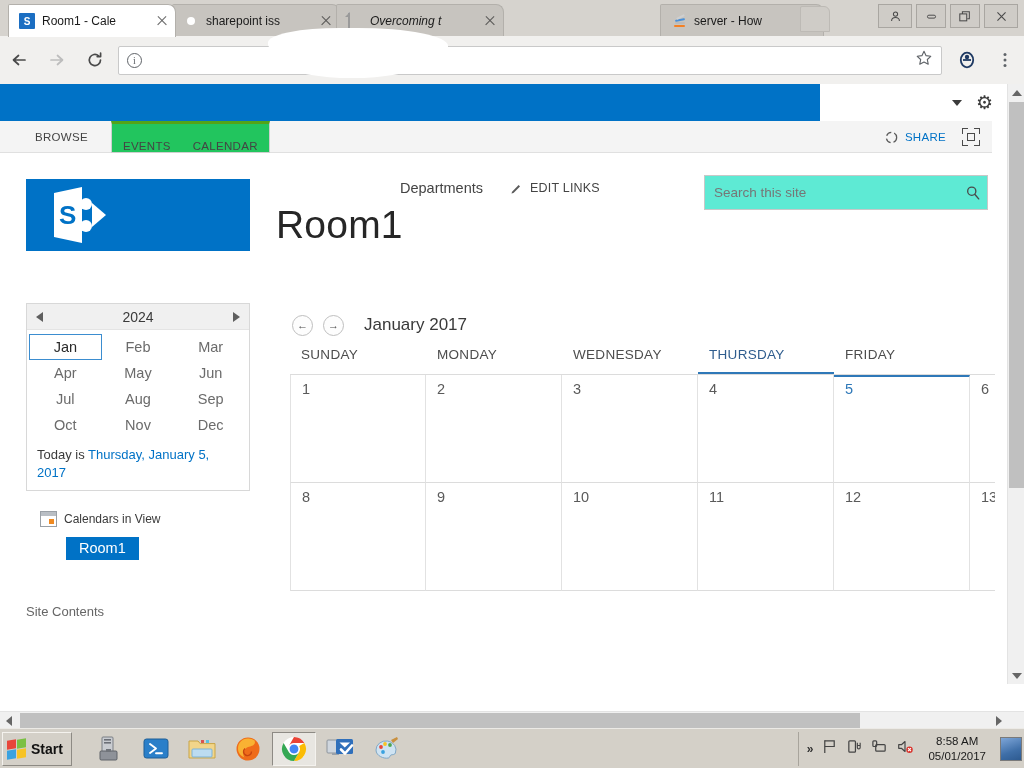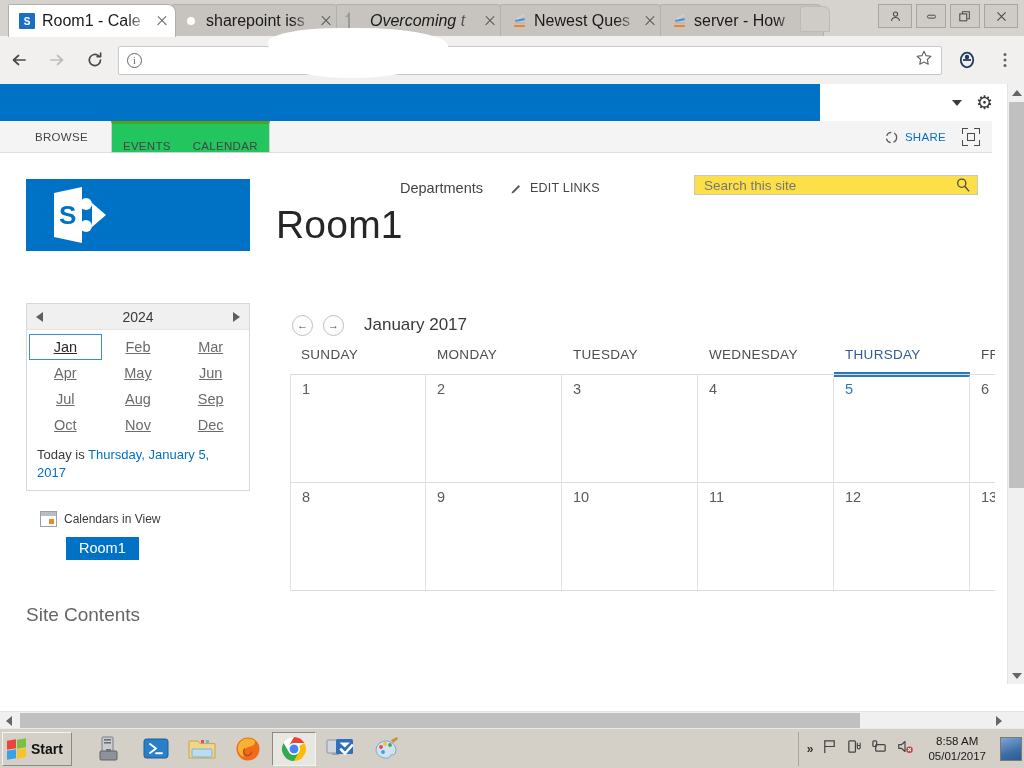--- a/index.html
+++ b/index.html
@@ -39,21 +39,21 @@
     z-index: 5;
     height: 33px;
   }
   .tab-favicon {
     width: 16px; height: 16px;
     flex: 0 0 16px;
     margin-right: 7px;
     position: relative;
   }
   .tab-title {
-    font-size: 16px;
+    font-size: 12px;
     color: #1a1a1a;
     white-space: nowrap;
     overflow: hidden;
     flex: 1 1 auto;
     -webkit-mask-image: linear-gradient(to right, #000 78%, transparent 100%);
             mask-image: linear-gradient(to right, #000 78%, transparent 100%);
   }
   .tab-close {
     flex: 0 0 14px;
     width: 14px; height: 14px;
@@ -236,24 +236,24 @@
   .topnav {
     position: absolute; left: 400px; top: 27px;
     display: flex; align-items: center; gap: 26px;
   }
   .topnav-link { font-size: 14.5px; color: #444; }
   .edit-links {
     display: flex; align-items: center; gap: 7px;
     font-size: 12.5px; color: #444; letter-spacing: .2px;
   }
   .searchbox {
-    position: absolute; right: 46px; top: 22px;
-    width: 284px; height: 20px;
+    position: absolute; right: 36px; top: 22px;
+    width: 284px; height: 35px;
     border: 1px solid #c8c8c8;
-    background: #fde047;
+    background: #5eead4;
     display: flex; align-items: center;
     padding: 0 6px 0 9px;
   }
   .searchbox input {
     border: 0; outline: 0; flex: 1 1 auto;
     font-size: 13.5px; color: #767676;
     font-family: "Liberation Sans", sans-serif;
     background: transparent;
   }
   .searchbox input::placeholder { color: #767676; }
@@ -281,21 +281,20 @@
   .dp-arrow-l { width: 0; height: 0; border-top: 5px solid transparent; border-bottom: 5px solid transparent; border-right: 7px solid #5f5f5f; }
   .dp-arrow-r { width: 0; height: 0; border-top: 5px solid transparent; border-bottom: 5px solid transparent; border-left: 7px solid #5f5f5f; }
   .dp-months {
     display: grid; grid-template-columns: repeat(3, 1fr);
     padding: 4px 2px 2px 2px;
   }
   .dp-month {
     text-align: center; font-size: 14.5px;
     color: #6b6b6b; padding: 4px 0;
     border: 1px solid transparent;
-    text-decoration: underline;
   }
   .dp-month.sel {
     border: 1px solid #3b8dd0;
     color: #2a2a2a;
   }
   .dp-today {
     font-size: 13px; color: #3a3a3a; 
     padding: 6px 10px 9px 10px; line-height: 1.35;
   }
   .dp-today a { color: #0072c6; text-decoration: none; }
@@ -321,21 +320,21 @@
   .cal-in-view-label { font-size: 12px; color: #3a3a3a; }
   .cal-chip {
     margin-top: 10px; margin-left: 40px;
     display: inline-block;
     background: #0072c6; color: #fff;
     font-size: 14.5px;
     padding: 3px 13px 4px 13px;
   }
   .site-contents {
     margin-top: 44px; padding-left: 0;
-    font-size: 19px; color: #666;
+    font-size: 13px; color: #666;
   }
 
   
   .calarea {
     position: absolute; left: 290px; top: 219px;
     width: 705px; height: 478px;
     overflow: hidden;
   }
   .cal-topbar {
     display: flex; align-items: center; gap: 10px;
@@ -491,32 +490,20 @@
     </div>
 
     <div class="tab" style="left:336px; width:168px;font-style:italic;">
       <span class="tab-favicon">
         <span class="fav-doc"></span>
       </span>
       <span class="tab-title">Overcoming t</span>
       <span class="tab-close"></span>
     </div>
 
-    <div class="tab" style="left:500px; width:164px;">
-      <span class="tab-favicon">
-        <span class="fav-so">
-          <i style="left:3px;  top:12px; width:11px; background:#f48024;"></i>
-          <i style="left:4px;  top:9px;  width:10px; background:#bcbbbb;"></i>
-          <i style="left:4px;  top:6px;  width:10px; background:#4a90d9; transform:rotate(-12deg);"></i>
-          <i style="left:5px;  top:3px;  width:9px;  background:#cfcfcf; transform:rotate(-28deg);"></i>
-        </span>
-      </span>
-      <span class="tab-title">Newest Ques</span>
-      <span class="tab-close"></span>
-    </div>
 
     <div class="tab" style="left:660px; width:164px;">
       <span class="tab-favicon">
         <span class="fav-so">
           <i style="left:3px;  top:12px; width:11px; background:#f48024;"></i>
           <i style="left:4px;  top:9px;  width:10px; background:#bcbbbb;"></i>
           <i style="left:4px;  top:6px;  width:10px; background:#4a90d9; transform:rotate(-12deg);"></i>
           <i style="left:5px;  top:3px;  width:9px;  background:#cfcfcf; transform:rotate(-28deg);"></i>
         </span>
       </span>
@@ -720,21 +707,20 @@
       <span class="nav-circle">
         <span class="gl">→</span>
       </span>
       <span class="cal-month-label">January 2017</span>
     </div>
 
     <div class="cal-grid">
       <div class="cal-headrow">
         <span class="cal-headcell">SUNDAY</span>
         <span class="cal-headcell">MONDAY</span>
-        <span class="cal-headcell">TUESDAY</span>
         <span class="cal-headcell">WEDNESDAY</span>
         <span class="cal-headcell today">THURSDAY</span>
         <span class="cal-headcell">FRIDAY</span>
       </div>
 
       <div class="cal-row">
         <div class="cal-cell"><span class="cal-daynum">1</span></div>
         <div class="cal-cell"><span class="cal-daynum">2</span></div>
         <div class="cal-cell"><span class="cal-daynum">3</span></div>
         <div class="cal-cell"><span class="cal-daynum">4</span></div>

